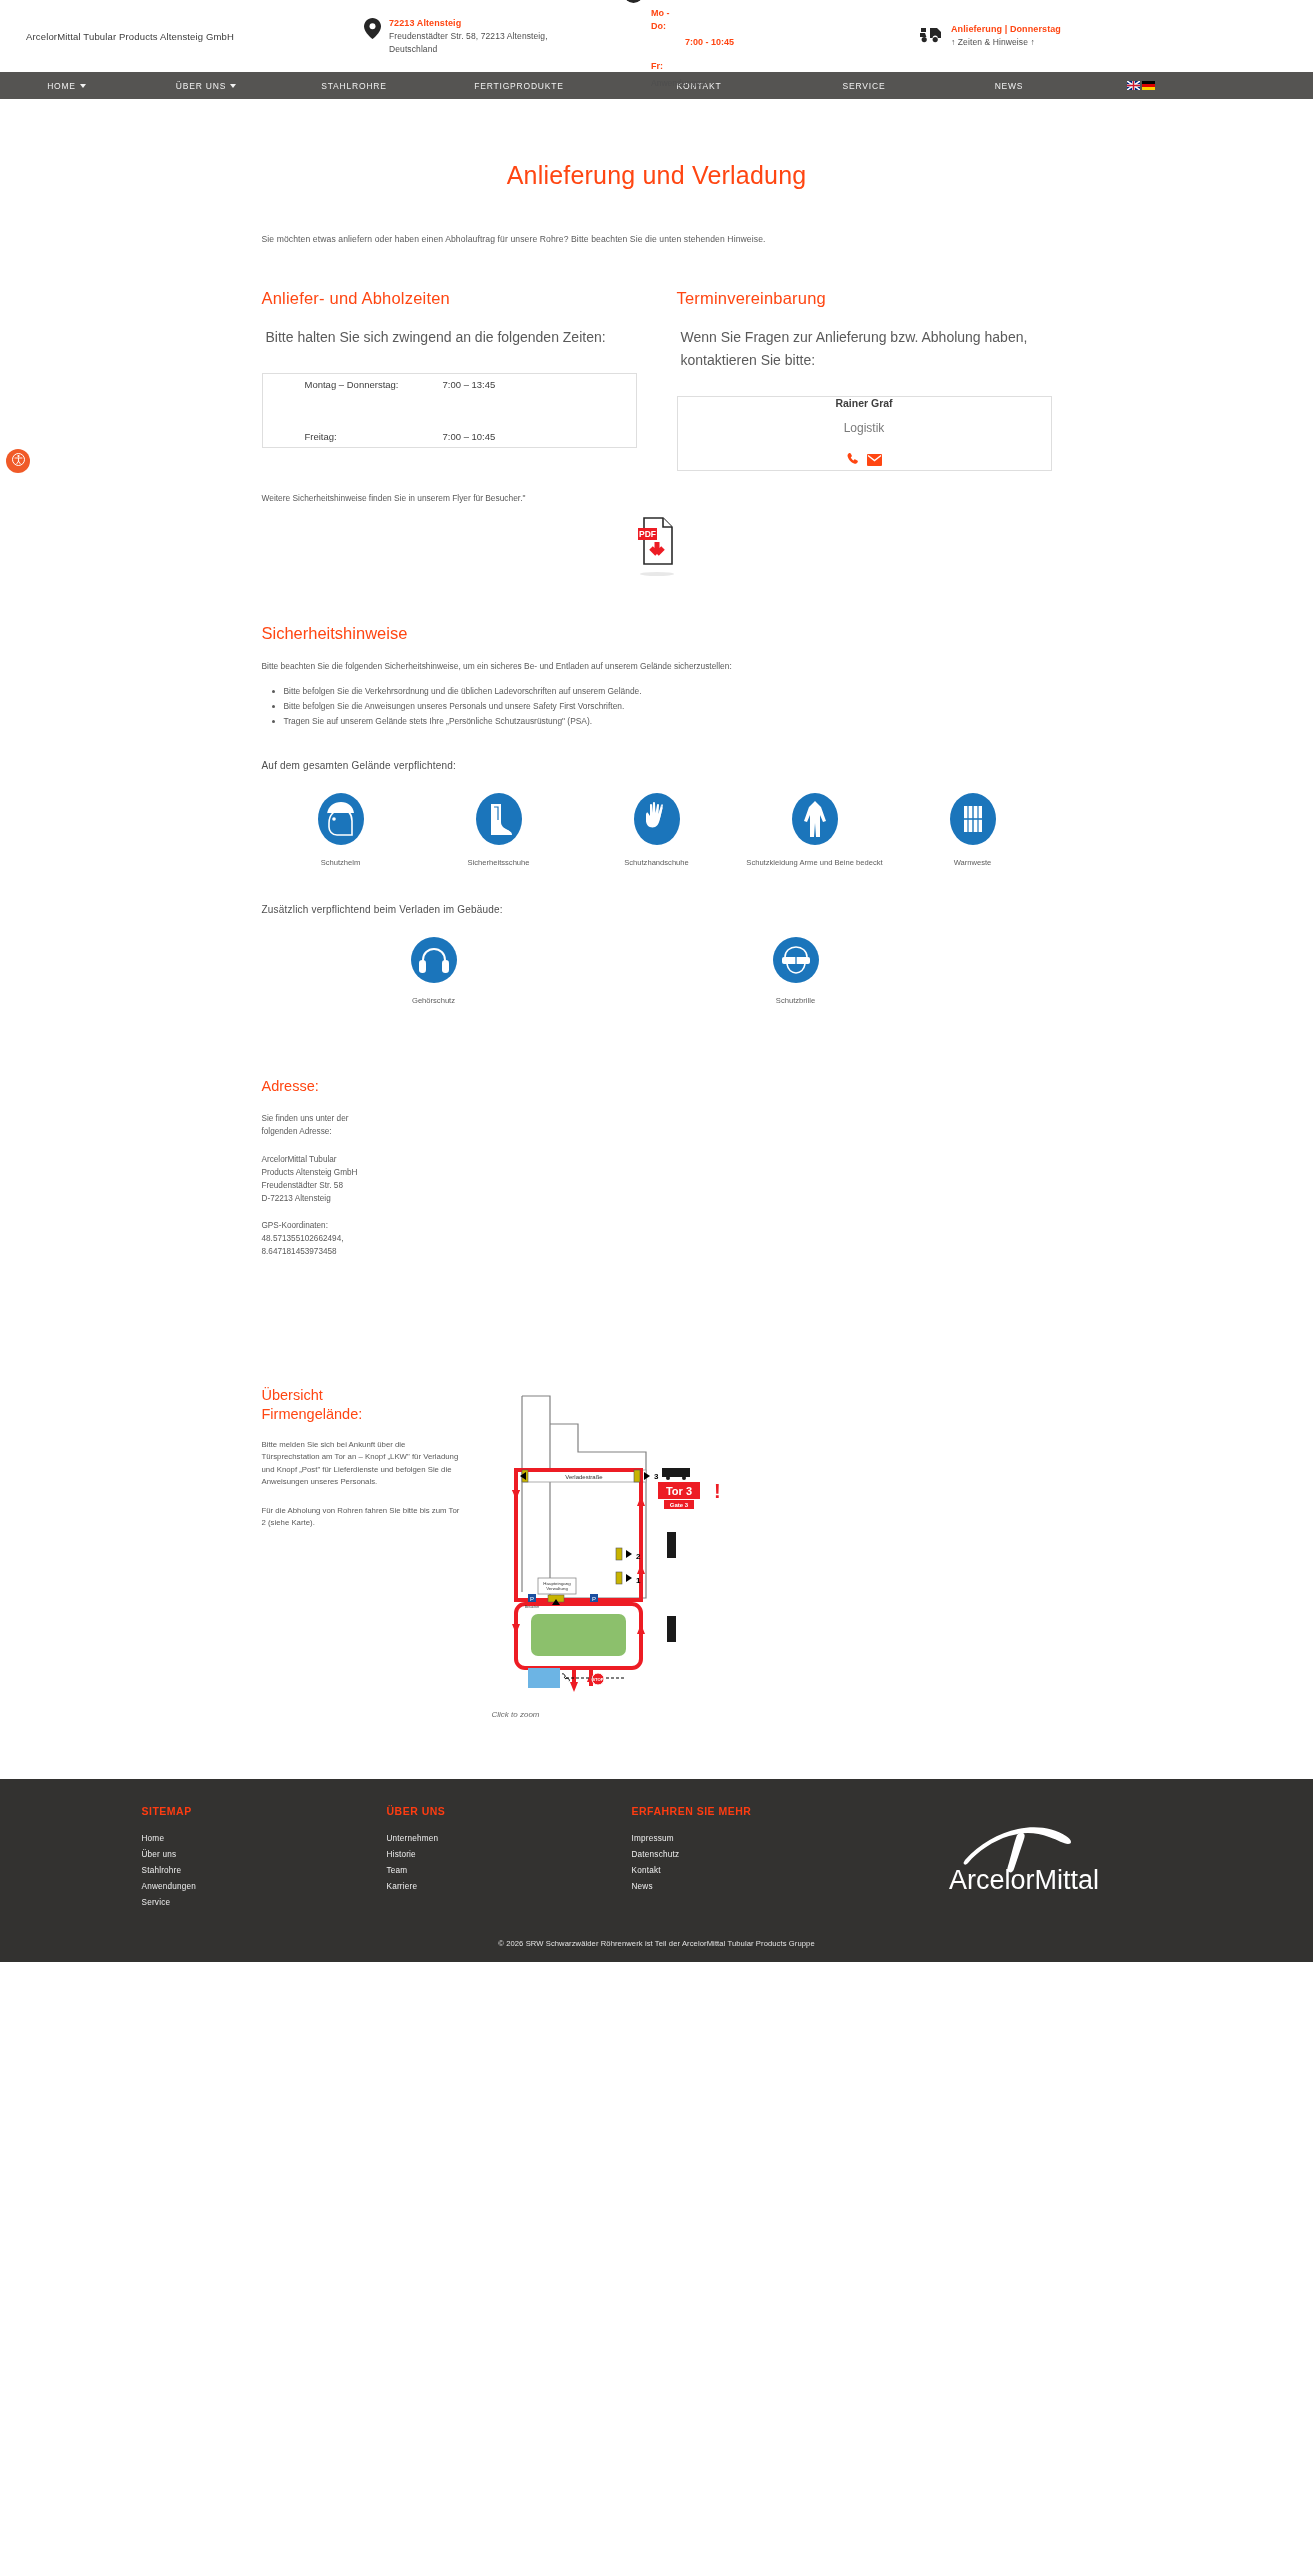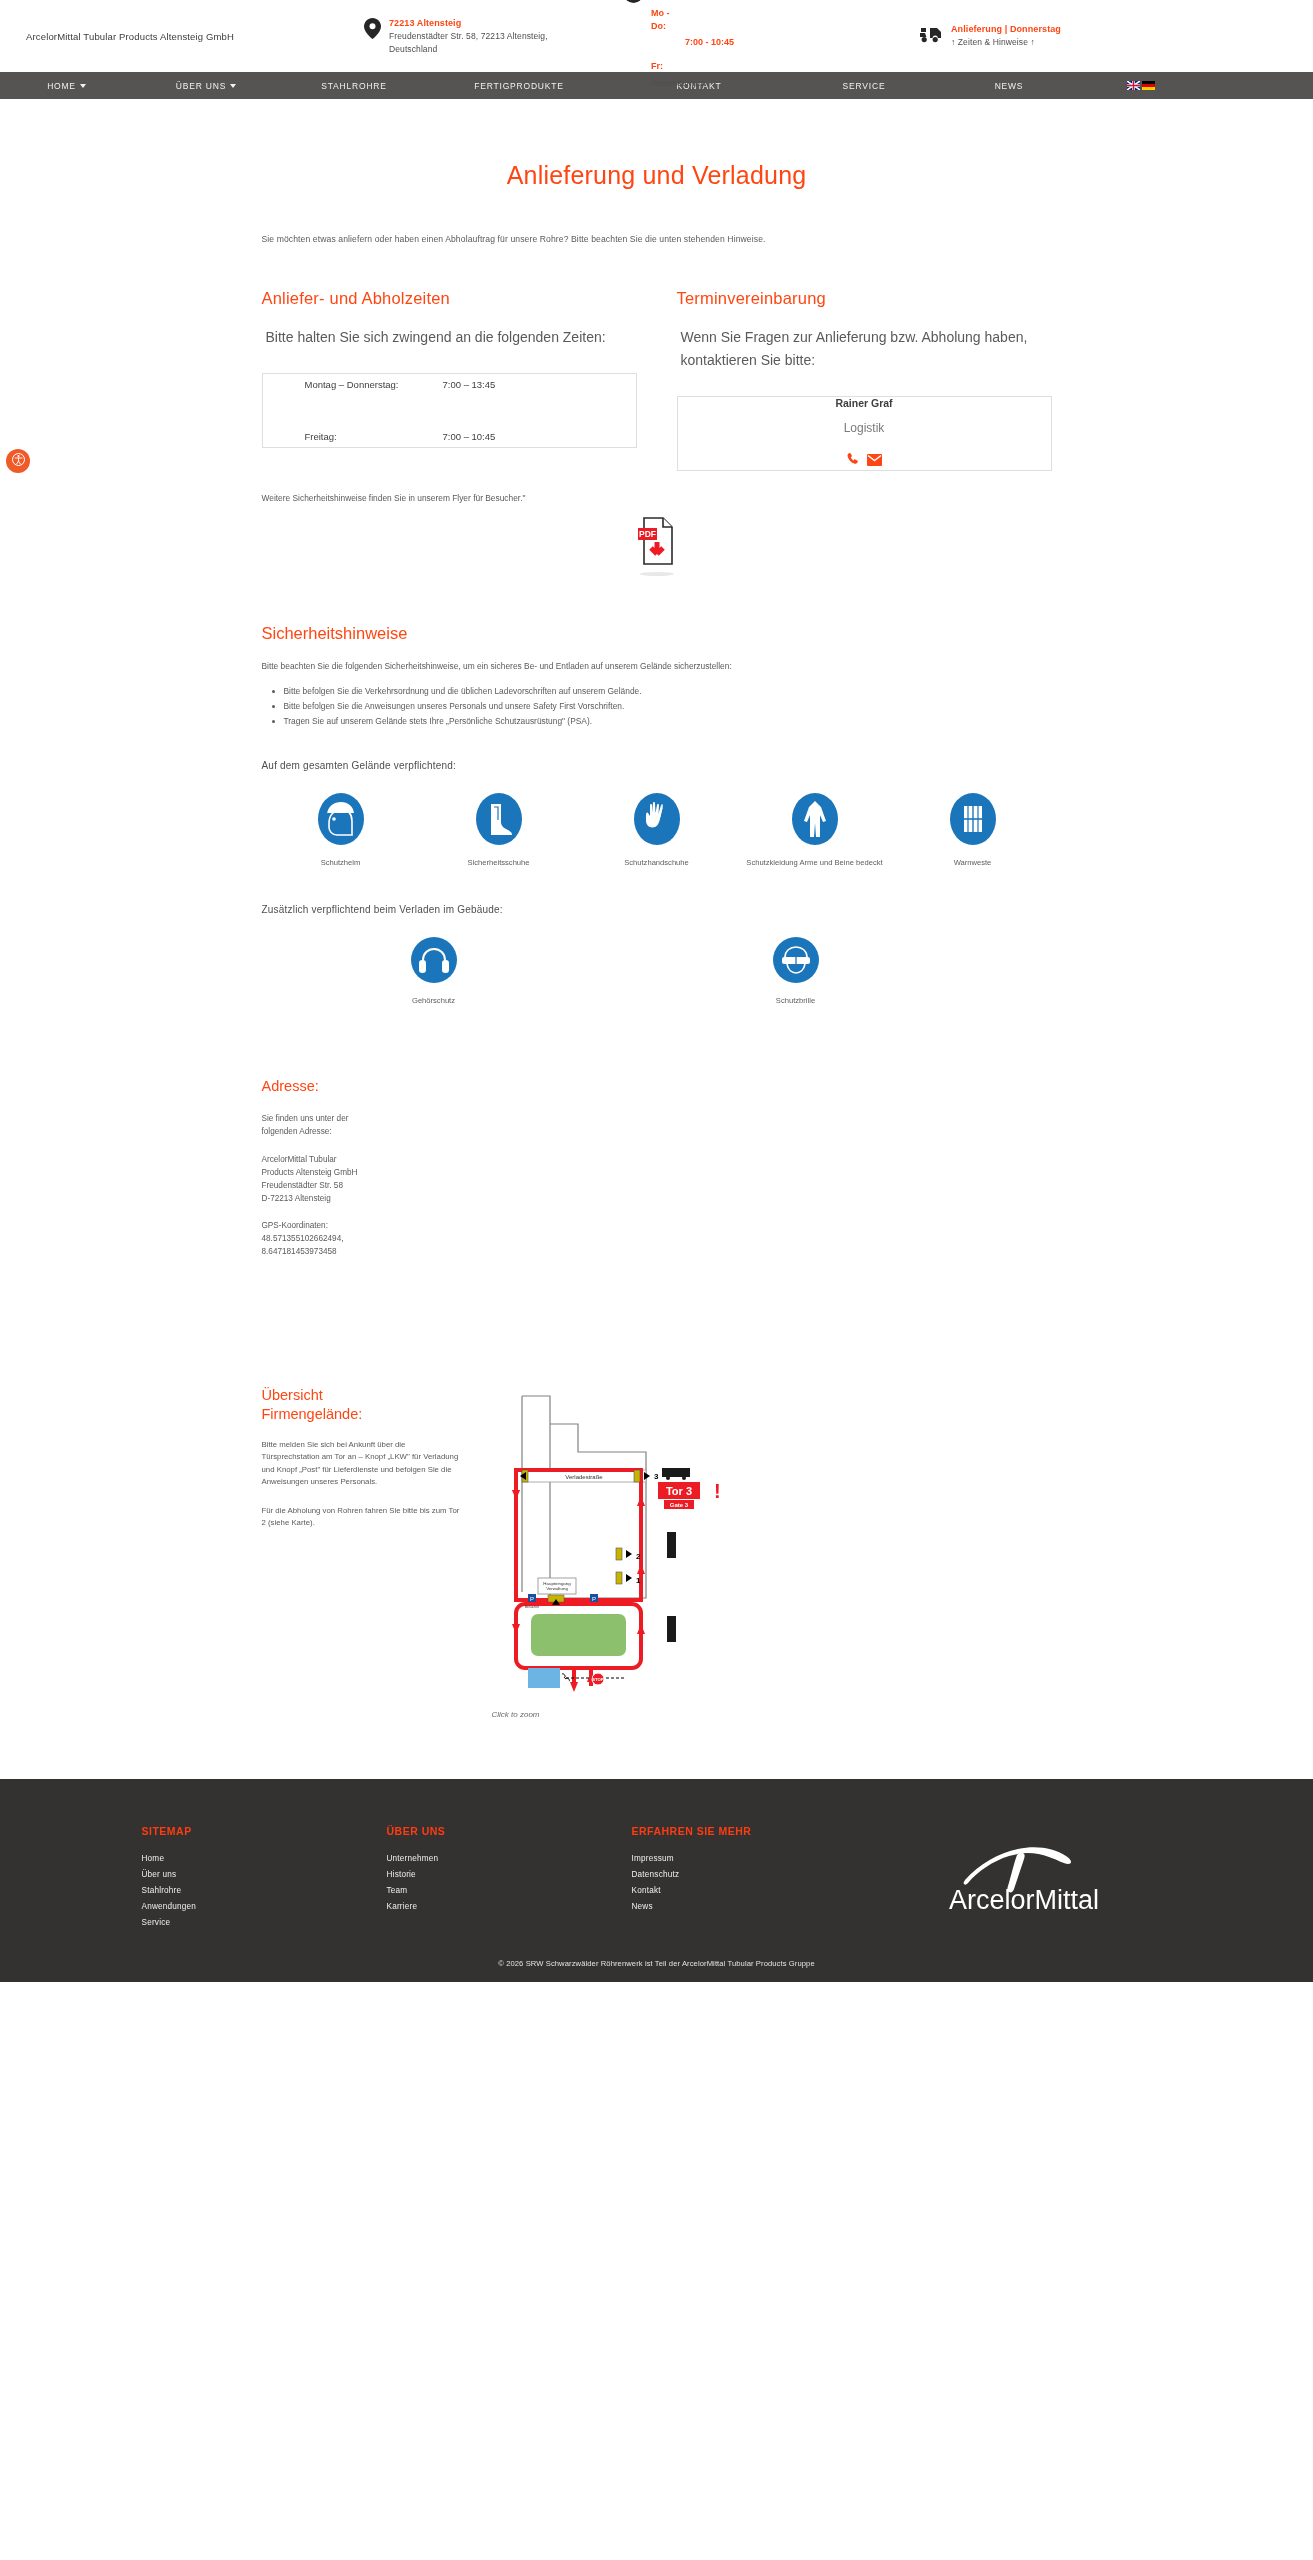--- a/index.html
+++ b/index.html
@@ -188,21 +188,21 @@
   .map-left { width: 200px; }
   h2.map-title { color:#ff4612; font-size:14.5px; font-weight:normal; margin:0; line-height:1.25;}
   .map-left p { font-size: 7.8px; color:#5a5a5a; line-height:1.6; margin: 16px 0 0 0;}
   .map-right { flex:1; }
   .click-zoom { font-size: 8px; color:#6a6a6a; font-style: italic; margin-top: 10px; padding-left: 6px;}
 
   
   footer.site-footer {
     background: #333230;
     margin-top: 60px;
-    padding: 46px 0 0 0;
+    padding: 26px 0 0 0;
   }
   .footer-inner { width: 1030px; margin: 0 auto; display:flex; }
   .fcol { width: 245px; }
   .fcol.logo-col { width: 295px; display:flex; align-items:flex-start; justify-content:center; padding-top: 8px;}
   .fhead { color:#ff3c11; font-size:10.5px; font-weight:bold; letter-spacing:.5px; margin-bottom: 14px;}
   .flink { color:#efefef; font-size:8.2px; line-height: 1.95; cursor:pointer; letter-spacing:.2px;}
   .copyright {
     text-align:center;
     color:#e3e3e3;
     font-size: 7.6px;

